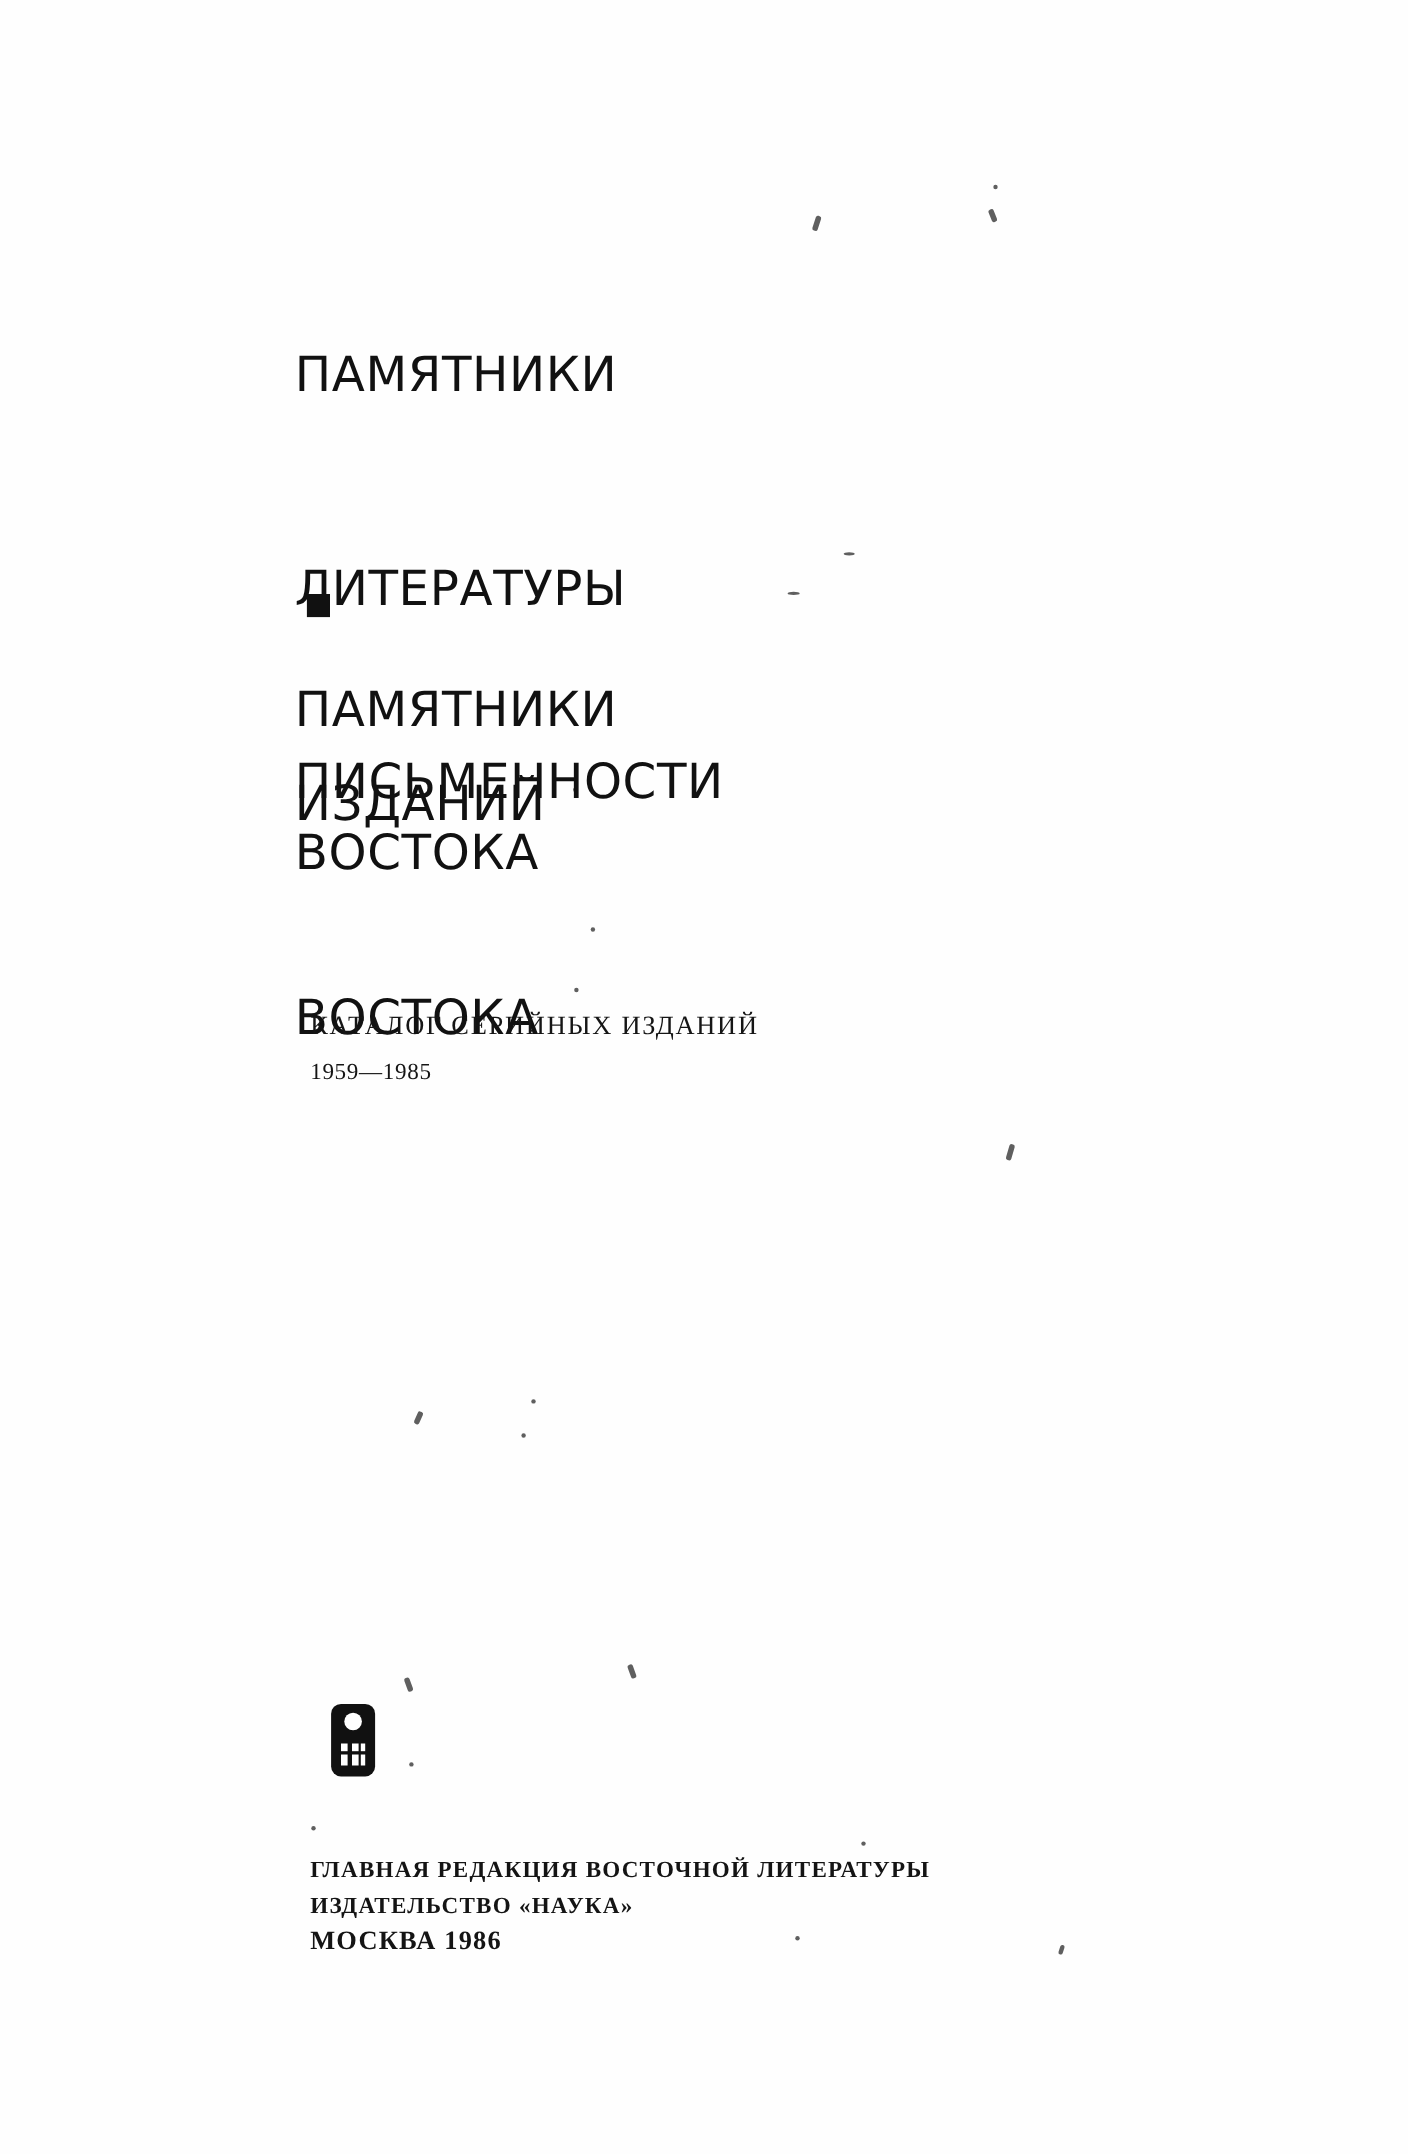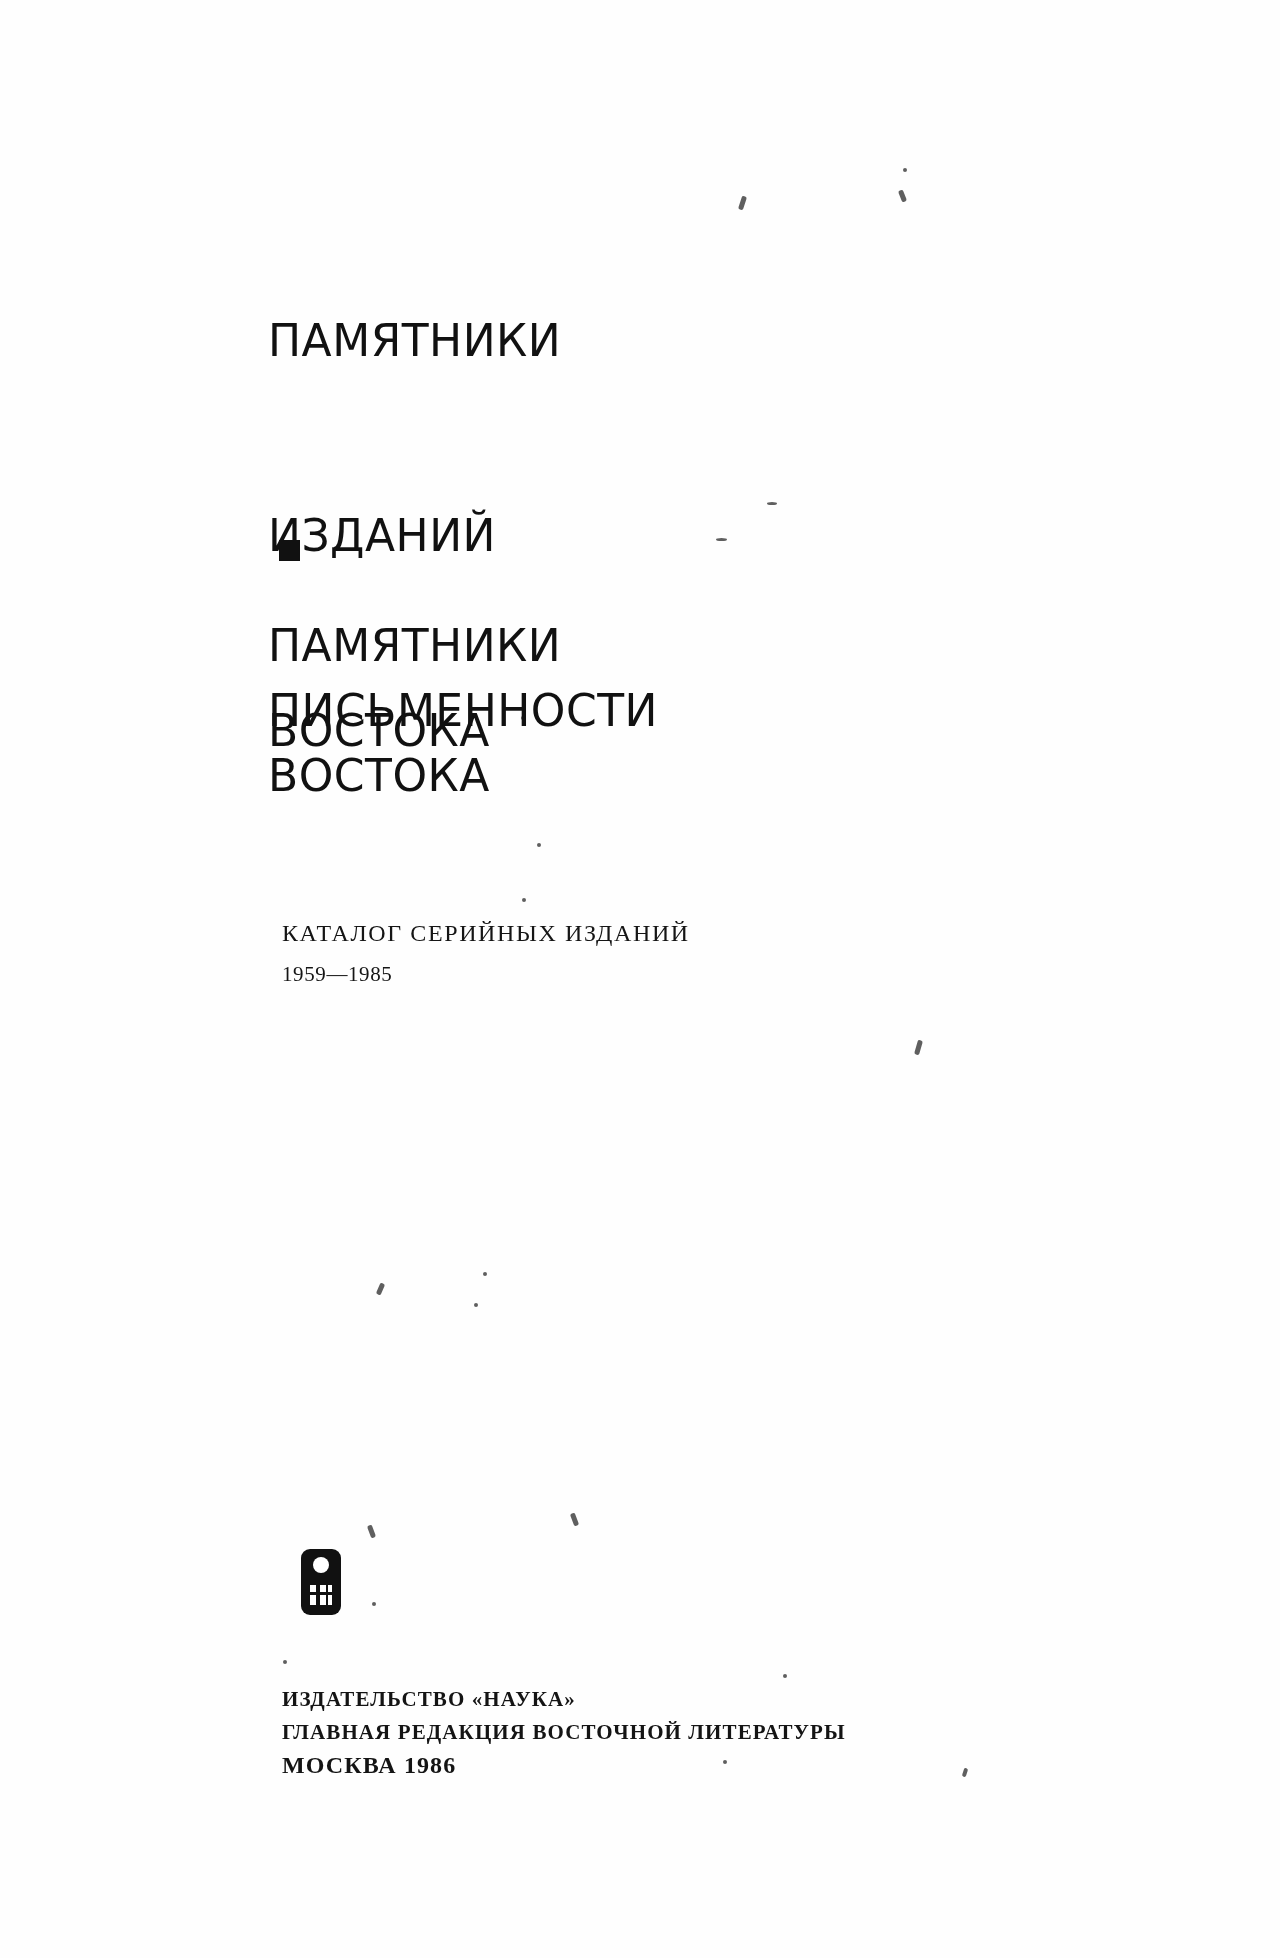--- a/index.html
+++ b/index.html
@@ -126,20 +126,21 @@
   <div class="speck" style="left:572px;top:1513px;width:5px;height:13px;border-radius:2px;transform:rotate(-20deg);"></div>
   <div class="speck" style="left:372px;top:1602px;width:4px;height:4px;"></div>
   <div class="speck" style="left:283px;top:1660px;width:4px;height:4px;"></div>
   <div class="speck" style="left:783px;top:1674px;width:4px;height:4px;"></div>
   <div class="speck" style="left:723px;top:1760px;width:4px;height:4px;"></div>
   <div class="speck" style="left:963px;top:1768px;width:4px;height:9px;border-radius:2px;transform:rotate(18deg);"></div>
   <div class="speck" style="left:521px;top:716px;width:4px;height:4px;"></div>
 
   <div class="series-title">
     <div>ПАМЯТНИКИ</div>
+    <div>ЛИТЕРАТУРЫ</div>
     <div>ИЗДАНИЙ</div>
     <div>ВОСТОКА</div>
   </div>
 
   <div class="square-mark"></div>
 
   <div class="subseries-title">
     <div>ПАМЯТНИКИ</div>
     <div>ПИСЬМЕННОСТИ</div>
     <div>ВОСТОКА</div>
@@ -151,18 +152,18 @@
   <svg class="publisher-logo" viewBox="0 0 42 68" xmlns="http://www.w3.org/2000/svg">
     <rect x="1" y="1" width="40" height="66" rx="9" ry="9" fill="#111"></rect>
     <circle cx="21" cy="17" r="8" fill="#fff"></circle>
     <rect x="10" y="37" width="6" height="20" fill="#fff"></rect>
     <rect x="20" y="37" width="6" height="20" fill="#fff"></rect>
     <rect x="28" y="37" width="4" height="20" fill="#fff"></rect>
     <rect x="8" y="44" width="26" height="3" fill="#111"></rect>
   </svg>
 
   <div class="imprint">
+    <div>ГЛАВНАЯ РЕДАКЦИЯ ВОСТОЧНОЙ ЛИТЕРАТУРЫ</div>
     <div>ИЗДАТЕЛЬСТВО «НАУКА»</div>
-    <div>ГЛАВНАЯ РЕДАКЦИЯ ВОСТОЧНОЙ ЛИТЕРАТУРЫ</div>
     <div class="last">МОСКВА 1986</div>
   </div>
 
 </div>
 
 </body></html>

